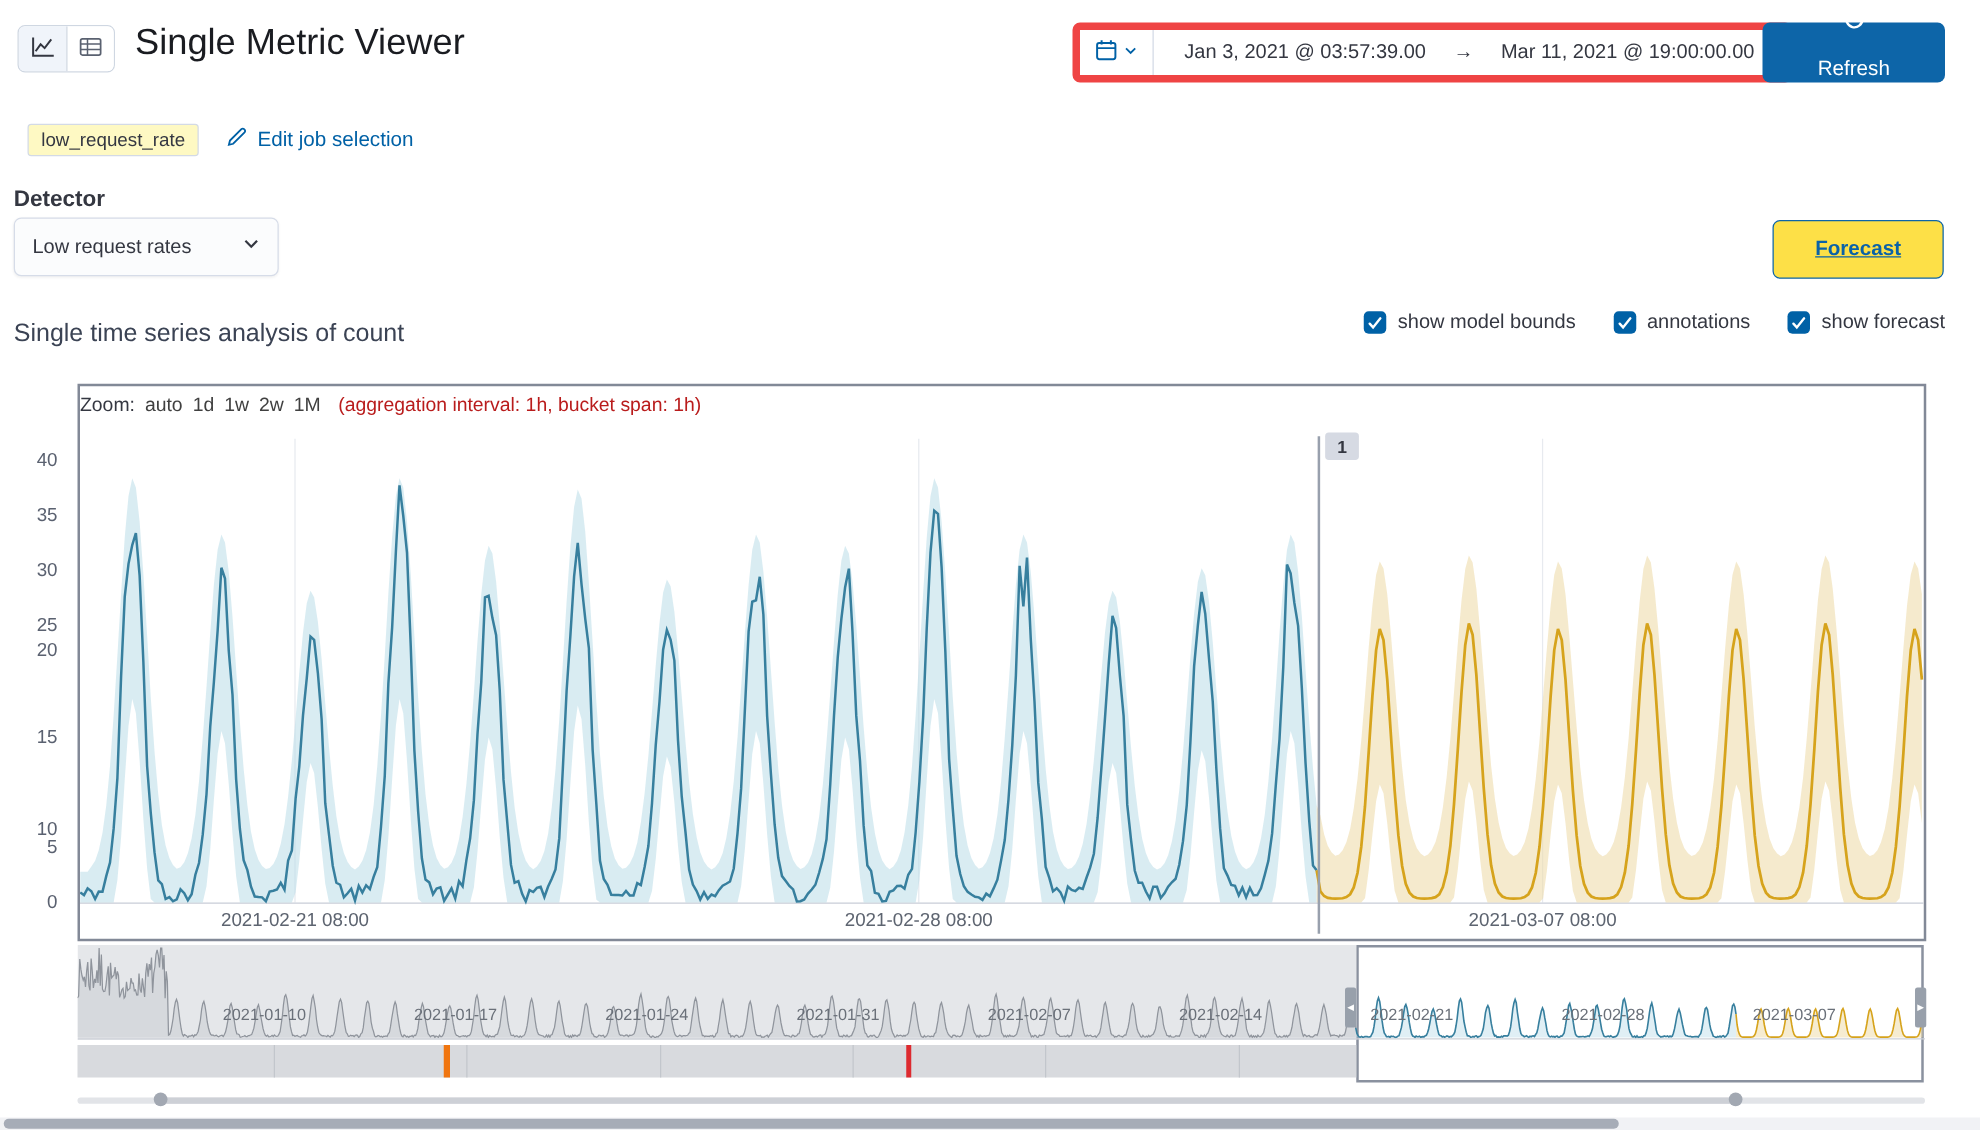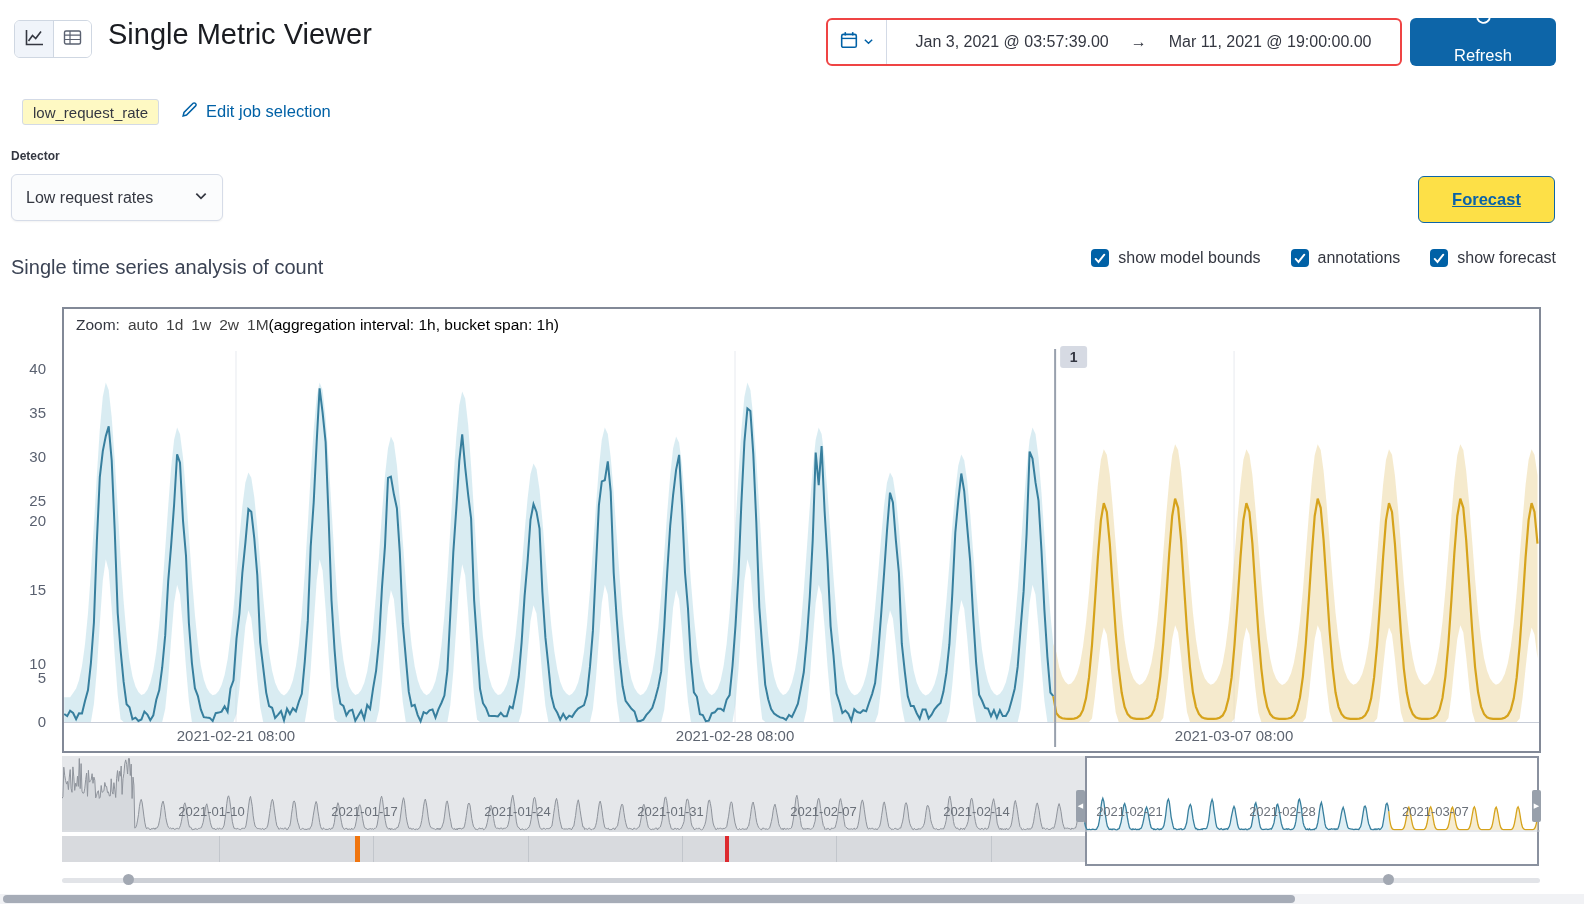--- a/index.html
+++ b/index.html
@@ -6,47 +6,47 @@
   body{font-family:"Liberation Sans","DejaVu Sans",sans-serif;color:#343741;}
   .page{position:relative;width:1584px;height:904px;background:#fff;overflow:hidden;}
 
   
   .btn-group{position:absolute;left:14px;top:20px;display:flex;border:1px solid #cfd7e2;border-radius:6px;overflow:hidden;background:#fff;}
   .btn-group button{width:38px;height:36px;background:#fff;border:none;display:flex;align-items:center;justify-content:center;cursor:pointer;padding:0;}
   .btn-group button+button{border-left:1px solid #cfd7e2;}
   .btn-group button.selected{background:#f0f4fa;}
   .page-title{position:absolute;left:108px;top:18px;margin:0;font-size:29px;font-weight:500;color:#1a1c21;}
 
-  .datepicker{position:absolute;left:826px;top:18px;width:576px;height:48px;border:2px solid #ef4444;border-radius:6px;display:flex;align-items:stretch;background:#fff;box-sizing:border-box;}
+  .datepicker{position:absolute;left:858px;top:18px;width:576px;height:48px;border:6px solid #ef4444;border-radius:6px;display:flex;align-items:stretch;background:#fff;box-sizing:border-box;}
   .quickselect{width:58px;display:flex;align-items:center;justify-content:center;gap:5px;border-right:1px solid #d3dae6;cursor:pointer;}
   .dp-dates{flex:1;display:flex;align-items:center;justify-content:center;gap:22px;font-size:16px;color:#343741;}
   .dp-date{cursor:pointer;}
   .refresh-btn{position:absolute;left:1410px;top:18px;width:146px;height:48px;background:#0d65a8;border:none;border-radius:6px;color:#fff;font-size:16.5px;font-weight:500;display:flex;align-items:center;justify-content:flex-end;gap:17px;cursor:pointer;flex-direction:column;}
 
   
   .job-badge{position:absolute;left:22px;top:99px;height:26px;padding:0 10px;border:1px solid #d3dae6;border-radius:3px;display:inline-flex;align-items:center;font-size:15px;color:#343741;background:#fef9c3;box-sizing:border-box;}
   .edit-link{position:absolute;left:181px;top:101px;display:flex;align-items:center;gap:8px;color:#0061a6;font-size:16.5px;cursor:pointer;text-decoration:none;}
 
   
-  .detector-label{position:absolute;left:11px;top:149px;font-size:12px;font-weight:700;color:#343741;}
+  .detector-label{position:absolute;left:11px;top:149px;font-size:18px;font-weight:700;color:#343741;}
   .detector-select{position:absolute;left:11px;top:174px;width:212px;height:47px;background:#fbfcfd;border:1px solid #d6dce8;border-radius:6px;box-shadow:0 1px 2px rgba(0,0,0,.05);display:flex;align-items:center;justify-content:space-between;padding:0 14px;font-size:16px;cursor:pointer;box-sizing:border-box;}
   .forecast-btn{position:absolute;left:1418px;top:176px;width:137px;height:47px;background:#fde047;border:1.5px solid #0d65a8;border-radius:6px;color:#0a62a8;font-size:16.5px;font-weight:600;text-decoration:underline;display:flex;align-items:center;justify-content:center;cursor:pointer;box-sizing:border-box;}
 
   
   .analysis-title{position:absolute;left:11px;top:256px;font-size:20px;font-weight:400;color:#3b4354;}
   .toggles{position:absolute;right:28px;top:249px;display:flex;gap:30px;align-items:center;}
   .toggle{display:flex;align-items:center;gap:9px;font-size:16px;color:#343741;cursor:pointer;}
   .checkbox{width:18px;height:18px;border-radius:4px;background:#0061a6;display:flex;align-items:center;justify-content:center;flex:none;}
 
   
   .panel{position:absolute;left:62px;top:307px;width:1479px;height:446px;border:2px solid #828997;background:#fff;box-sizing:border-box;}
-  .zoom-row{height:32px;display:flex;align-items:center;padding-left:12px;font-size:15.5px;color:#343741;}
+  .zoom-row{height:32px;display:flex;align-items:center;font-size:15.5px;color:#343741;}
   .zoom-row .links{display:flex;gap:8px;margin-left:8px;}
   .zoom-link{color:#404040;cursor:pointer;}
-  .zoom-note{color:#000000;}
+  .zoom-note{color:#b91c1c;margin-left:14px;}
   #main-chart{position:absolute;left:0;top:32px;}
   .y-axis{position:absolute;left:0;top:0;width:52px;height:904px;pointer-events:none;}
   .y-axis span{position:absolute;left:0;width:46px;text-align:right;font-size:15px;color:#5a6170;line-height:20px;}
 
   
   .navigator{position:absolute;left:62px;top:756px;width:1478px;height:112px;}
   .nav-selection{position:absolute;left:1023px;top:0;width:454px;height:110px;background:#fff;border:2px solid #8a919f;box-sizing:border-box;}
   #nav-chart{position:absolute;left:0;top:0;}
   .nav-handle{position:absolute;top:34px;width:9px;height:32px;background:#98a0ab;border-radius:2px;color:#fff;font-size:7px;display:flex;align-items:center;justify-content:center;cursor:ew-resize;z-index:3;}
   .swimlane{position:absolute;left:0;top:80px;width:1023px;height:26px;background:#d8dade;}

